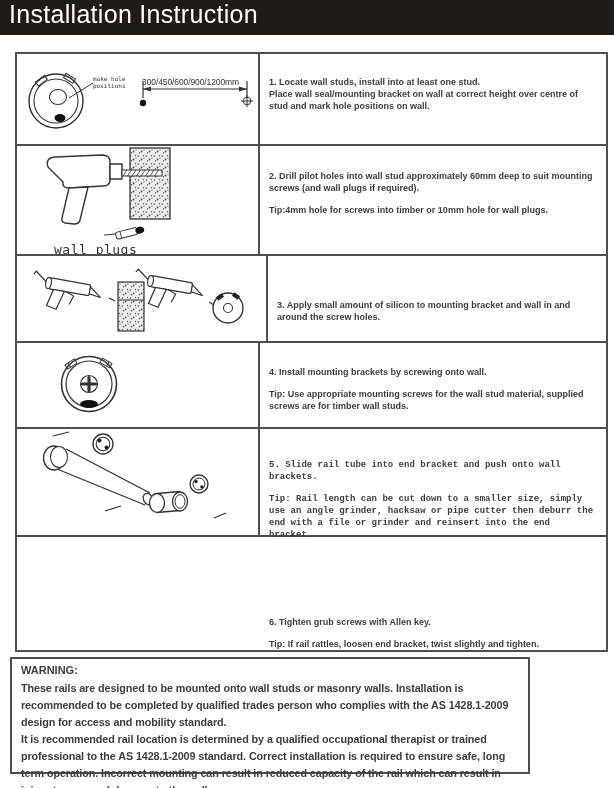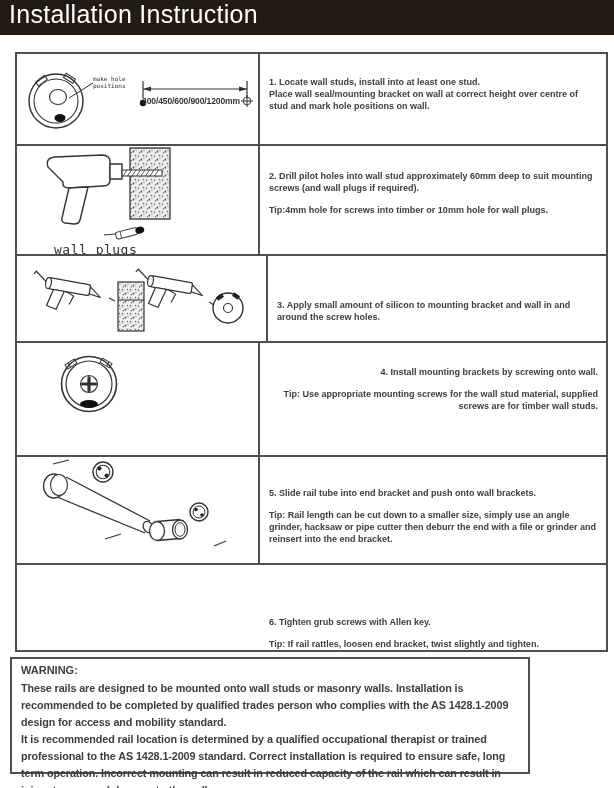--- a/index.html
+++ b/index.html
@@ -9,27 +9,27 @@
   .titlebar h1{margin:0 0 2px 9px;font-size:25px;font-weight:400;color:#fff;letter-spacing:.3px;}
 
   .itable{position:absolute;left:15px;top:52px;width:593px;height:600px;box-sizing:border-box;
           border:2px solid #4f4f4f;display:flex;flex-direction:column;}
   .irow{display:flex;border-bottom:2px solid #4f4f4f;box-sizing:border-box;flex-shrink:0;}
   .irow:last-child{border-bottom:none;flex:1;}
   .cell-ill{width:241px;flex-shrink:0;border-right:2px solid #4f4f4f;position:relative;overflow:hidden;}
   .cell-text{flex:1;padding:0 8px 0 9px;color:#3d3d3d;font-size:9px;font-weight:bold;line-height:12px;}
   .tip{margin-top:10px;}
 
-  .h1r{height:92px;}.h2r{height:110px;}.h3r{height:87px;padding-left:8px;}.h4r{height:114px;text-align:right;}.h5r{height:108px;}.h6r{height:85px;align-items:flex-end;}
-  .pt1{padding-top:22px;border-radius:29px;}.pt2{padding-top:24px;}.pt3{padding-top:43px;}.pt4{padding-top:23px;}.pt5{padding-top:30px;}.pt6{padding-top:30px;}
+  .h1r{height:92px;}.h2r{height:110px;}.h3r{height:87px;padding-left:8px;}.h4r{height:86px;}.h5r{height:108px;}.h6r{height:85px;align-items:flex-end;}
+  .pt1{padding-top:22px;border-radius:29px;}.pt2{padding-top:24px;}.pt3{padding-top:43px;}.pt4{padding-top:23px;}.pt5{padding-top:30px;font-family:Liberation Mono, monospace;}.pt6{padding-top:30px;}
 
   .mono-label{position:absolute;font-family:"DejaVu Sans Mono","Liberation Mono",monospace;color:#333;}
   .label-makehole{left:76px;top:21px;width:42px;font-size:6px;line-height:7px;}
   .label-wallplugs{left:37px;top:83px;font-size:13px;letter-spacing:.5px;margin-top:13px;}
-  .dim-label{position:absolute;left:125px;top:23px;font-size:8.5px;font-weight:bold;color:#333;letter-spacing:-.1px;margin-top:19px;}
+  .dim-label{position:absolute;left:125px;top:23px;font-size:8.5px;font-weight:normal;color:#333;letter-spacing:-.1px;}
 
   .warnbox{position:absolute;left:10px;top:657px;width:520px;height:117px;box-sizing:border-box;
            border:2px solid #4f4f4f;padding:4px 9px;color:#3d3d3d;background:#fff;}
   .warn-title{font-size:11px;font-weight:bold;margin:1px 0 4px;}
   .warn-para{font-size:10.8px;font-weight:bold;line-height:17px;letter-spacing:-.1px;}
 
   svg.ill{display:block;position:absolute;left:0;top:0;}
 </style>
 </head>
 <body>

